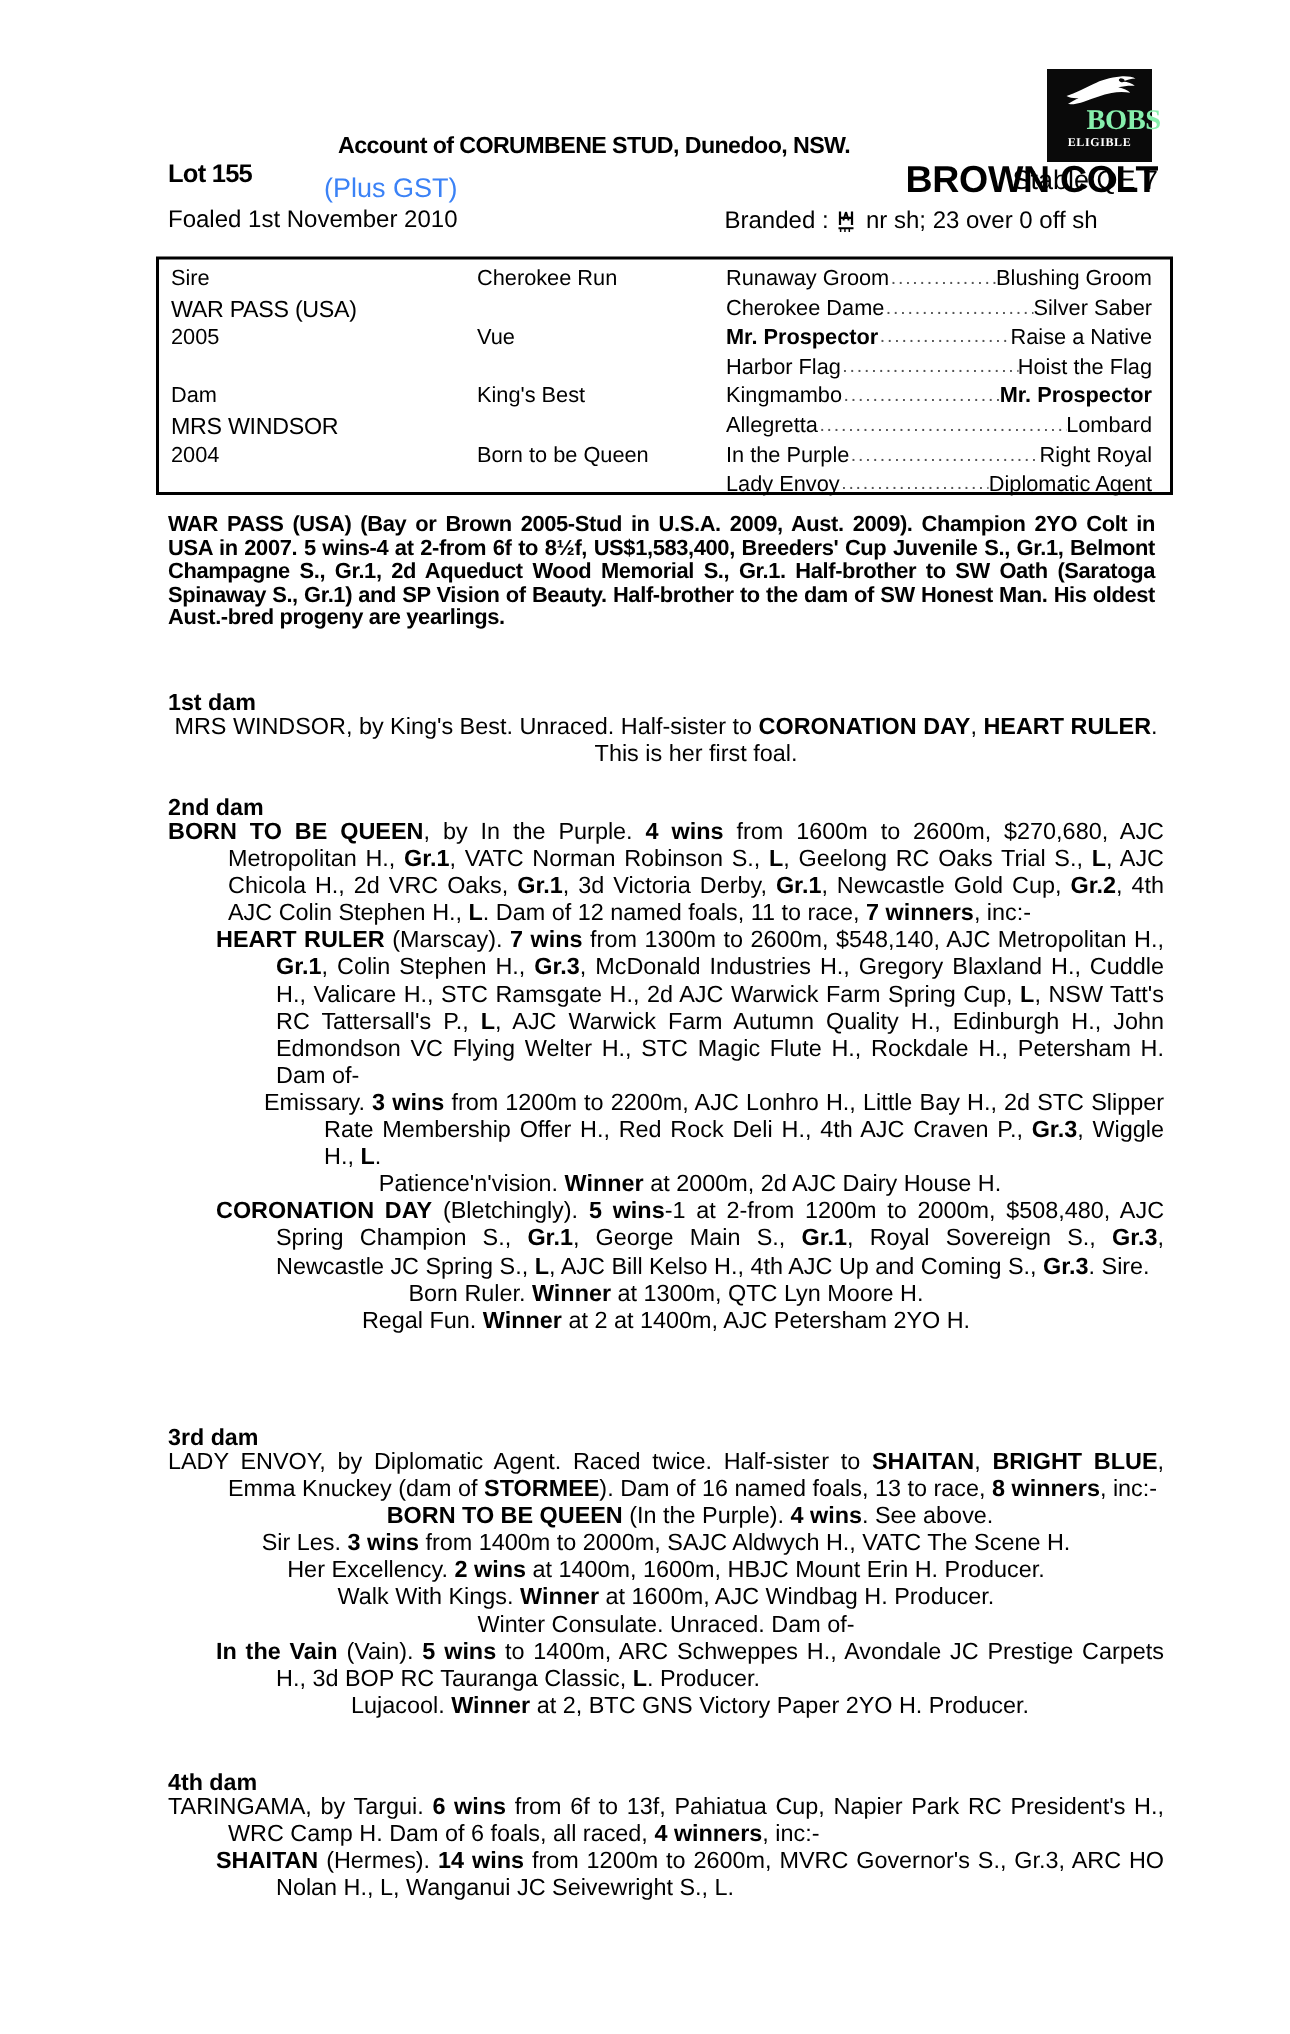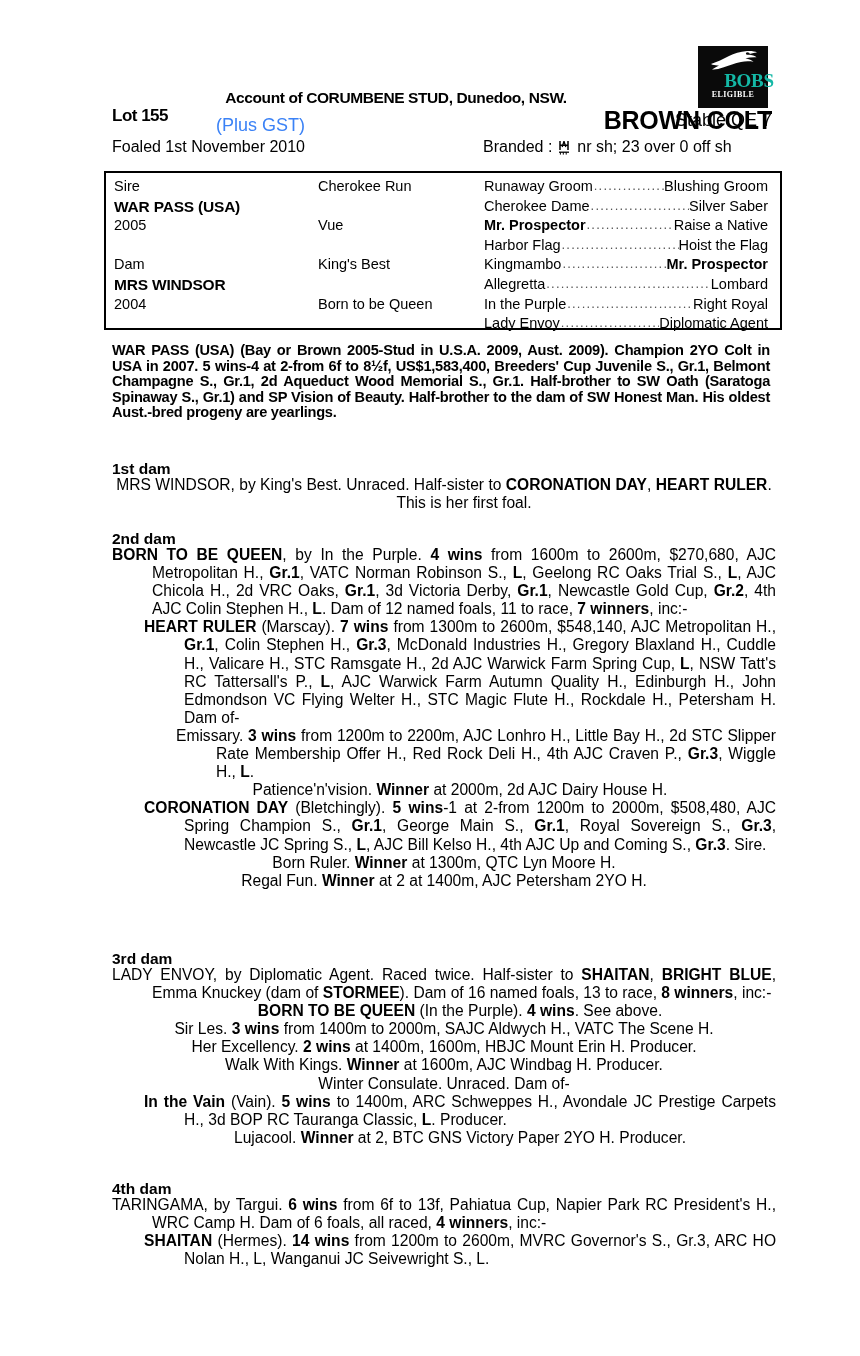--- a/index.html
+++ b/index.html
@@ -32,21 +32,21 @@
     background: #0a0a0a;
     display: flex;
     flex-direction: column;
     align-items: center;
     justify-content: flex-start;
     padding-top: 3px;
     box-sizing: border-box;
   }
   .bobs-horse { width: 52px; height: 22px; display:block; }
   .bobs-word {
-    color: #14b8a6;
+    color: #86efac;
     font-family: "Liberation Serif", serif;
     font-weight: bold;
     font-size: 19px;
     line-height: 19px;
     letter-spacing: -0.3px;
     margin-left: 32px;
   }
   .bobs-sub {
     color: #ffffff;
     font-family: "Liberation Serif", serif;
@@ -129,21 +129,21 @@
     left: 0; top: 0; right: 0; bottom: 0;
     padding: 5px 6px 4px 8px;
   }
   .ped-row { position: relative; height: 19.6px; }
   .ped-c1 {
     position: absolute; left: 0; top: 0;
     width: 200px;
     font-size: 14.5px;
     white-space: nowrap;
   }
-  .ped-c1.bold { font-weight: bold; font-size: 15.5px; letter-spacing: -0.2px; }
+  .ped-c1.bold { font-weight: normal; font-size: 15.5px; letter-spacing: -0.2px; }
   .ped-c2 {
     position: absolute; left: 204px; top: 0;
     width: 160px;
     font-size: 14.5px;
     white-space: nowrap;
   }
   .ped-c3 {
     position: absolute; left: 370px; top: 0;
     width: 284px;
     font-size: 14.5px;

